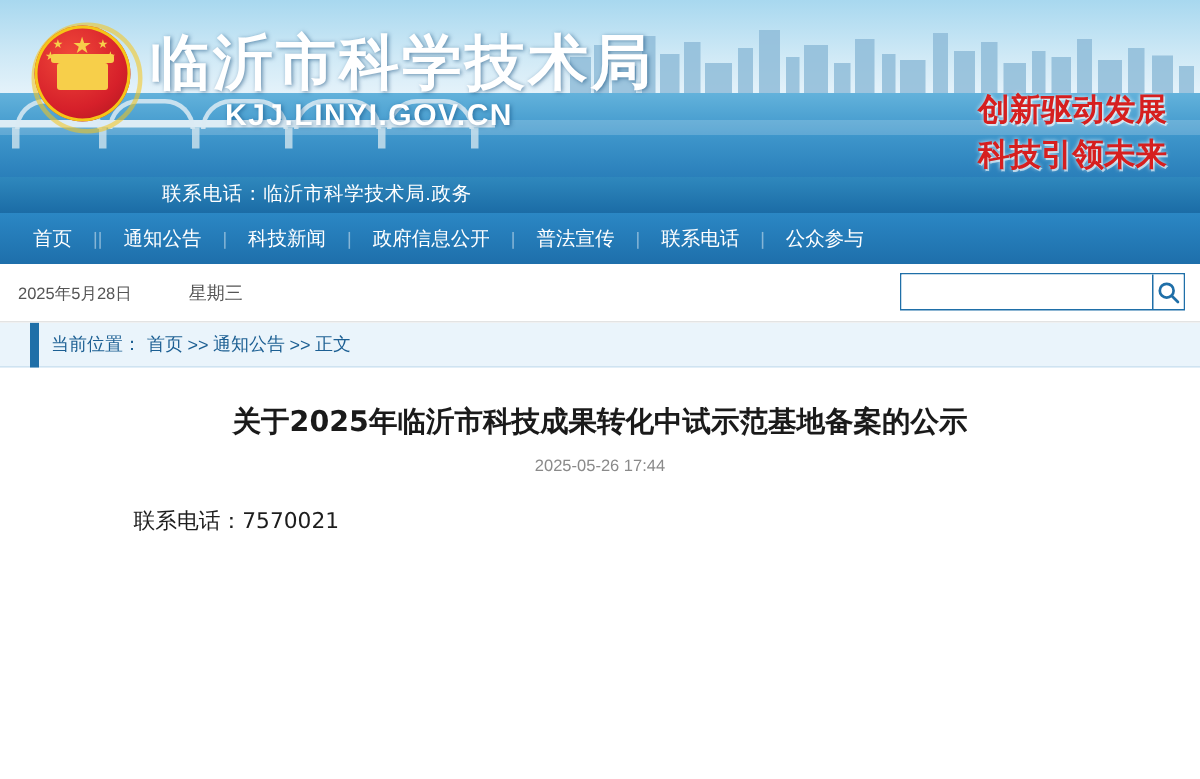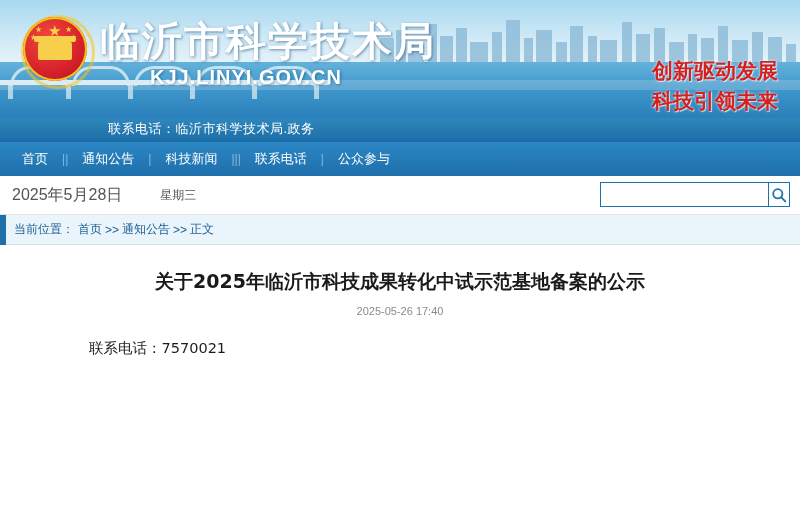--- a/index.html
+++ b/index.html
@@ -161,21 +161,21 @@
     font-size: 20px;
     font-weight: bold;
     color: #ffffff;
     letter-spacing: 1px;
     text-shadow: 1px 1px 3px rgba(0,60,110,.5);
   }
   .slogan {
     position: absolute;
     right: 22px; top: 58px;
     text-align: right;
-    font-family: Liberation Mono, monospace;
+    font-family: Liberation Serif, serif;
     color: #d61f1f;
     font-size: 21px;
     font-weight: bold;
     line-height: 30px;
     text-shadow: 0 0 3px rgba(255,255,255,.85), 1px 1px 0 rgba(255,255,255,.6);
   }
   .domain-line {
     position: absolute;
     left: 108px; top: 120px;
     font-size: 13px;
@@ -210,21 +210,21 @@
   .subbar {
     width: 800px;
     height: 38px;
     background: #ffffff;
     border-bottom: 1px solid #e3e3e3;
     display: flex;
     align-items: center;
     position: relative;
   }
   .subbar .date {
-    font-size: 16px;
+    font-size: 11px;
     color: #555;
     margin-left: 12px;
   }
   .subbar .weekday {
     font-size: 12px;
     color: #555;
     margin-left: 38px;
   }
   .searchbox {
     position: absolute;
@@ -256,20 +256,21 @@
 
   
   .crumbbar {
     width: 800px;
     height: 30px;
     background: #eaf4fb;
     border-bottom: 1px solid #cfe3f1;
     display: flex;
     align-items: center;
     box-sizing: border-box;
+    padding-left: 20px;
   }
   .crumb-tag {
     width: 6px; height: 30px;
     background: #1f6fa8;
     margin-right: 8px;
   }
   .crumbbar .crumb-text {
     font-size: 12px;
     color: #1c5f93;
   }
@@ -391,21 +392,23 @@
   </div>
 
   <div class="nav">
     <a href="#">首页</a>
     <span class="sep">|</span>
     <span class="sep">|</span>
     <a href="#">通知公告</a>
     <span class="sep">|</span>
     <a href="#">科技新闻</a>
     <span class="sep">|</span>
-    <span class="sep">|</span>
+    <a href="#">政府信息公开</a>
+    <span class="sep">|</span>
+    <a href="#">普法宣传</a>
     <span class="sep">|</span>
     <a href="#">联系电话</a>
     <span class="sep">|</span>
     <a href="#">公众参与</a>
   </div>
 
   <div class="subbar">
     <span class="date">2025年5月28日</span>
     <span class="weekday">星期三</span>
 
@@ -429,19 +432,19 @@
     <span class="crumb-text" style="margin:0 3px;">&gt;&gt;</span>
     <span class="crumb-text">
       <a href="#">通知公告</a>
     </span>
     <span class="crumb-text" style="margin:0 3px;">&gt;&gt;</span>
     <span class="crumb-text">正文</span>
   </div>
 
   <div class="article">
     <h1>关于2025年临沂市科技成果转化中试示范基地备案的公示</h1>
-    <div class="pubtime">2025-05-26 17:40</div>
+    <div class="pubtime">2025-05-26 17:44</div>
     <div class="body">
       <p>联系电话：7570021</p>
     </div>
   </div>
 
 </div>
 
 </body></html>

